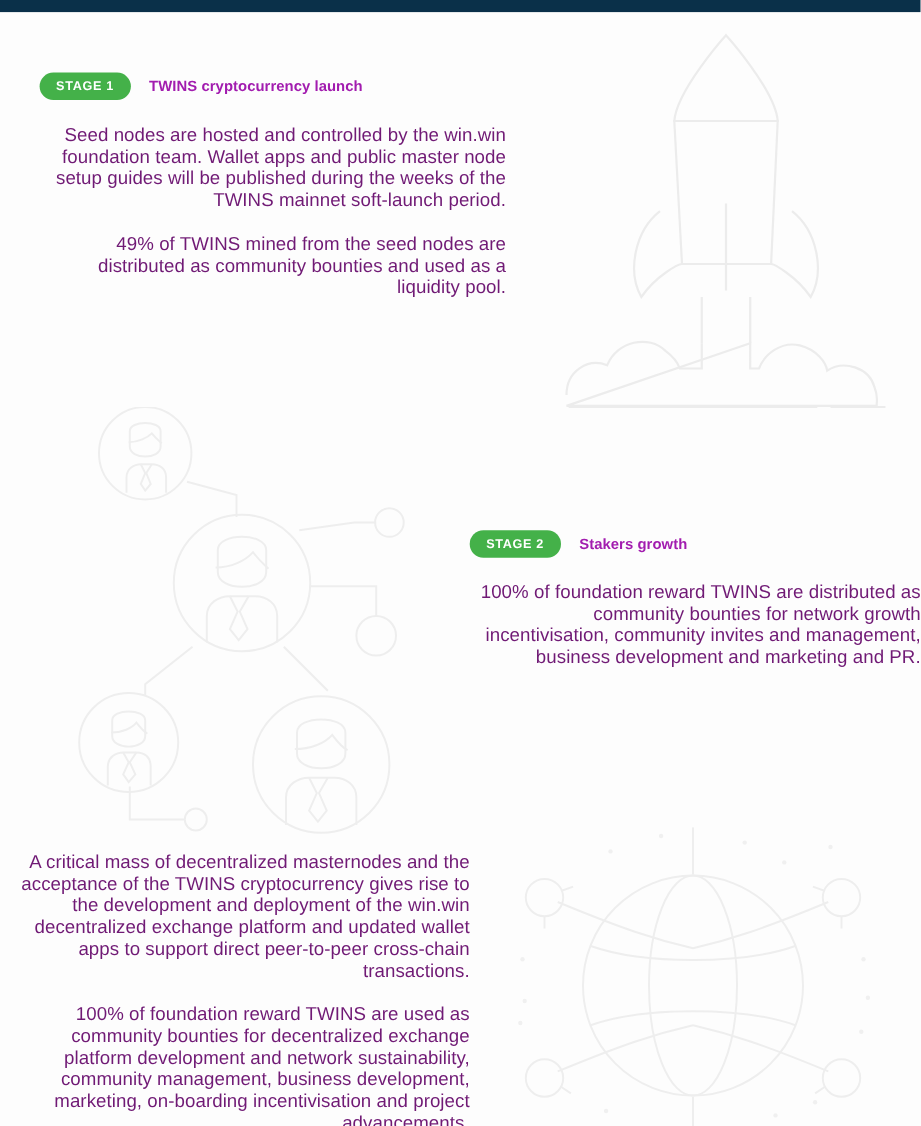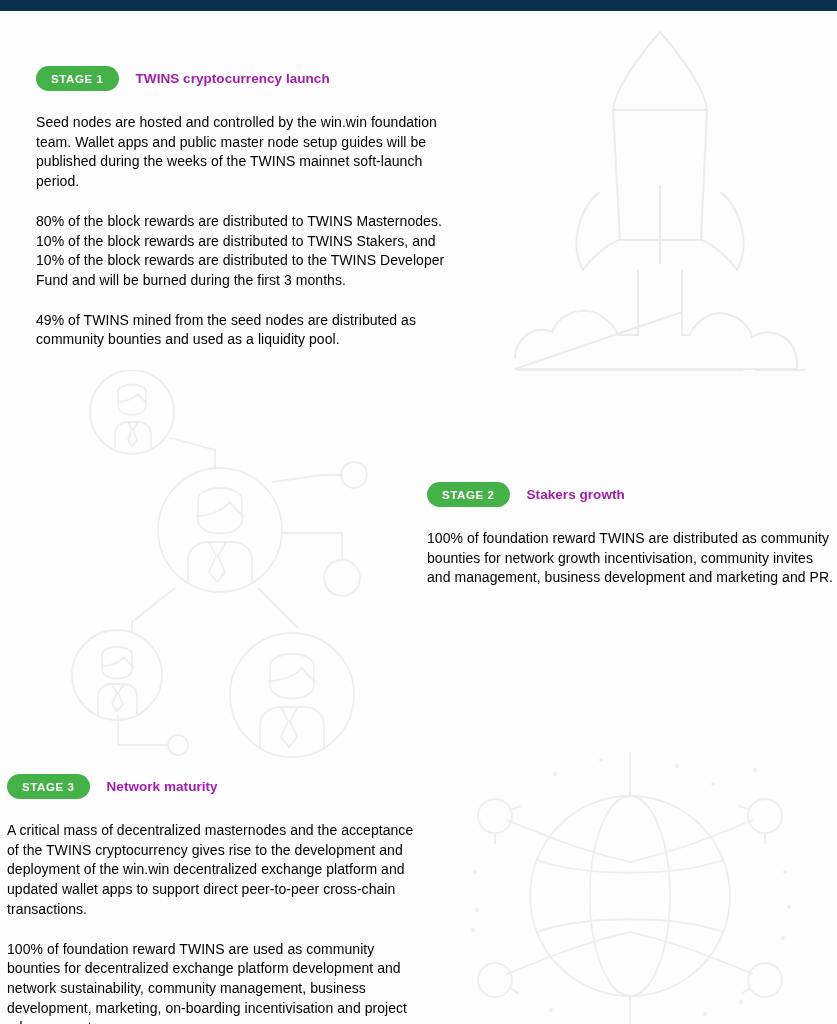--- a/index.html
+++ b/index.html
@@ -25,20 +25,21 @@
     background: #0a3049;
     z-index: 50;
   }
 
   
   .canvas {
     position: absolute;
     top: 0; left: 0;
     width: 664px;
     height: 1024px;
+    text-align: right;
   }
 
   
   .illustration {
     position: absolute;
     z-index: 1;
     pointer-events: none;
   }
   .ill-rocket  { left: 505px; top: 22px; width: 320px; height: 355px; }
   .ill-network { left: 60px;  top: 370px; width: 330px; height: 392px; }
@@ -77,23 +78,23 @@
   .stage-title {
     margin-left: 17px;
     font-size: 13.5px;
     font-weight: bold;
     color: #a21caf;
     letter-spacing: 0.05px;
     white-space: nowrap;
   }
   .stage p {
     margin: 0 0 20px 0;
-    font-size: 14px;
+    font-size: 17px;
     line-height: 19.7px;
-    color: #000000;
+    color: #701a75;
     letter-spacing: 0.05px;
   }
   .stage p:last-child { margin-bottom: 0; }
 
   
   .ink { stroke: #ececec; fill: none; stroke-width: 2; }
   .ink-thin { stroke: #eeeeee; fill: none; stroke-width: 1.8; }
   .dot { fill: #f0f0f0; }
 </style>
 </head>
@@ -210,34 +211,29 @@
     <circle class="dot" cx="250" cy="262" r="2"></circle>
     <circle class="dot" cx="286" cy="250" r="2"></circle>
   </svg>
 
   <div class="stage stage-1">
     <div class="stage-head">
       <span class="badge">STAGE 1</span>
       <span class="stage-title">TWINS cryptocurrency launch</span>
     </div>
     <p>Seed nodes are hosted and controlled by the win.win foundation team. Wallet apps and public master node setup guides will be published during the weeks of the TWINS mainnet soft-launch period.</p>
-    <p>80% of the block rewards are distributed to TWINS Masternodes. 10% of the block rewards are distributed to TWINS Stakers, and 10% of the block rewards are distributed to the TWINS Developer Fund and will be burned during the first 3 months.</p>
     <p>49% of TWINS mined from the seed nodes are distributed as community bounties and used as a liquidity pool.</p>
   </div>
 
   <div class="stage stage-2">
     <div class="stage-head">
       <span class="badge">STAGE 2</span>
       <span class="stage-title">Stakers growth</span>
     </div>
     <p>100% of foundation reward TWINS are distributed as community bounties for network growth incentivisation, community invites and management, business development and marketing and PR.</p>
   </div>
 
   <div class="stage stage-3">
-    <div class="stage-head">
-      <span class="badge">STAGE 3</span>
-      <span class="stage-title">Network maturity</span>
-    </div>
     <p>A critical mass of decentralized masternodes and the acceptance of the TWINS cryptocurrency gives rise to the development and deployment of the win.win decentralized exchange platform and updated wallet apps to support direct peer-to-peer cross-chain transactions.</p>
     <p>100% of foundation reward TWINS are used as community bounties for decentralized exchange platform development and network sustainability, community management, business development, marketing, on-boarding incentivisation and project advancements.</p>
   </div>
 
 </div>
 
 </body></html>

